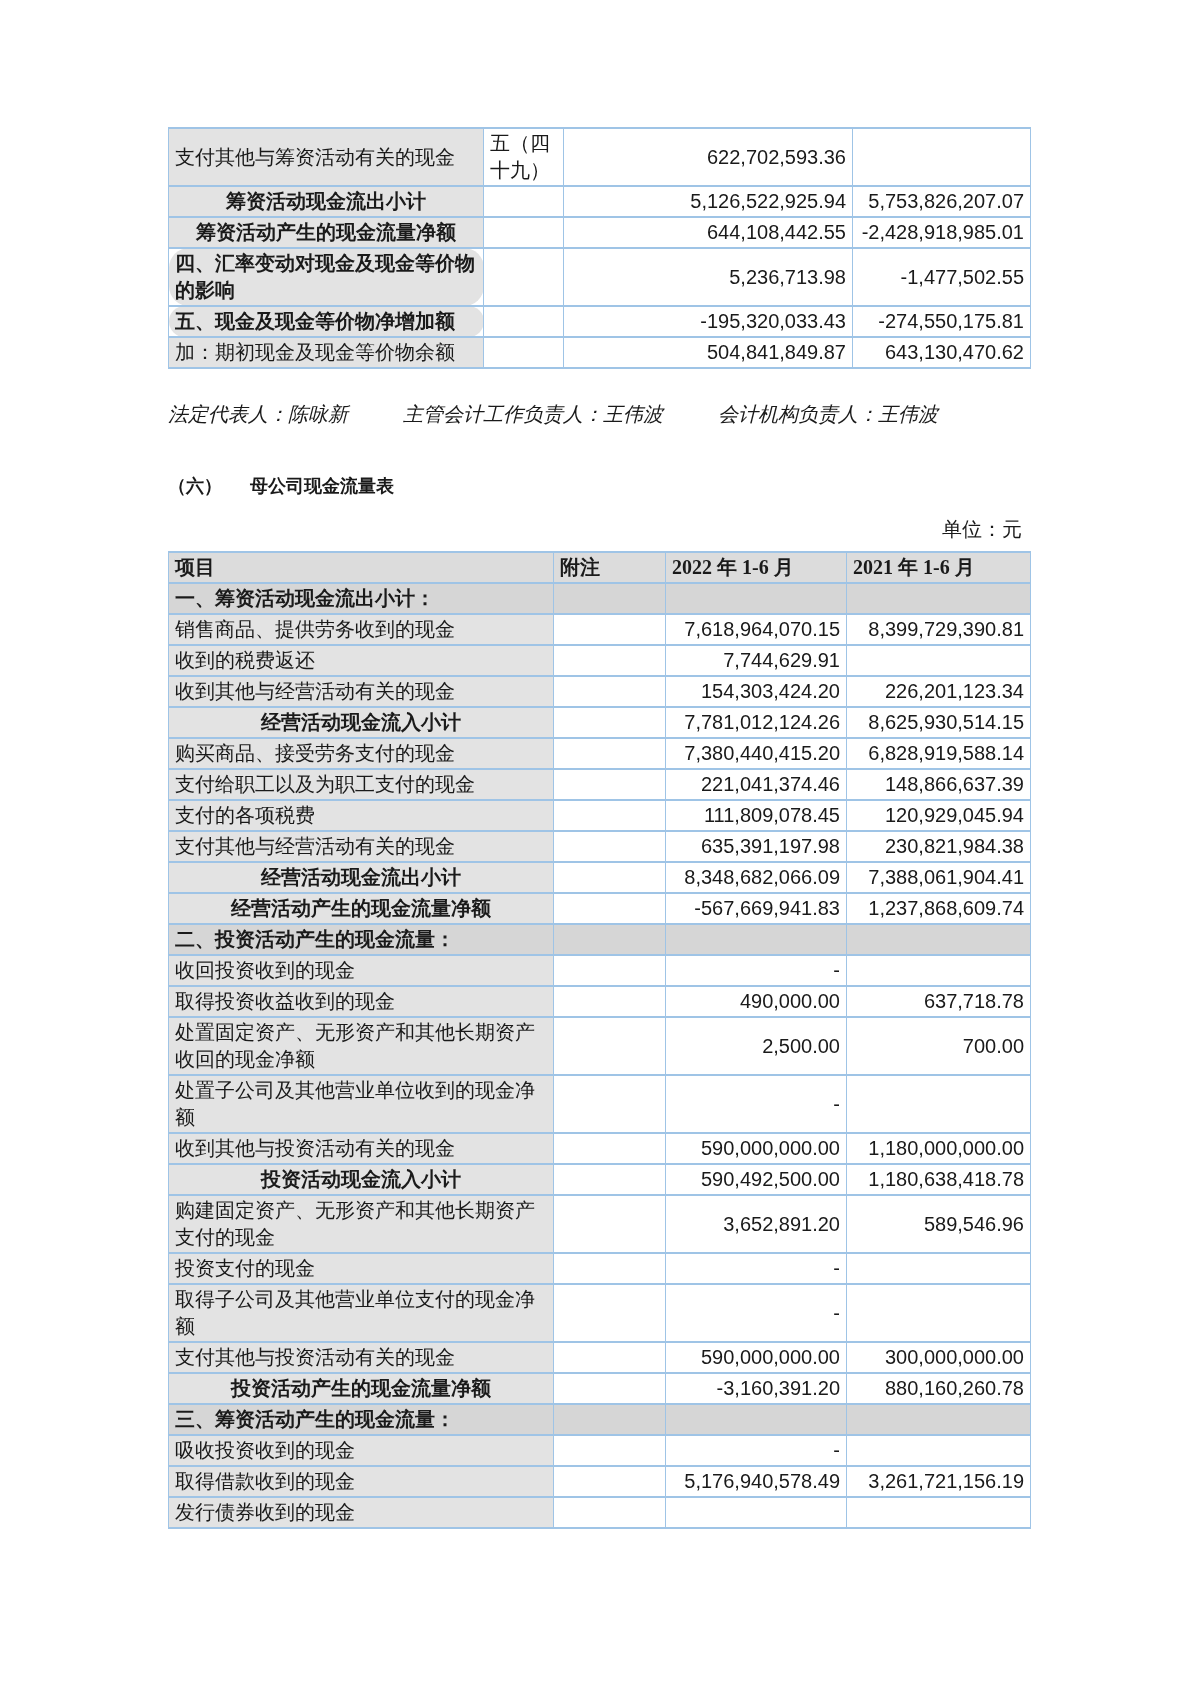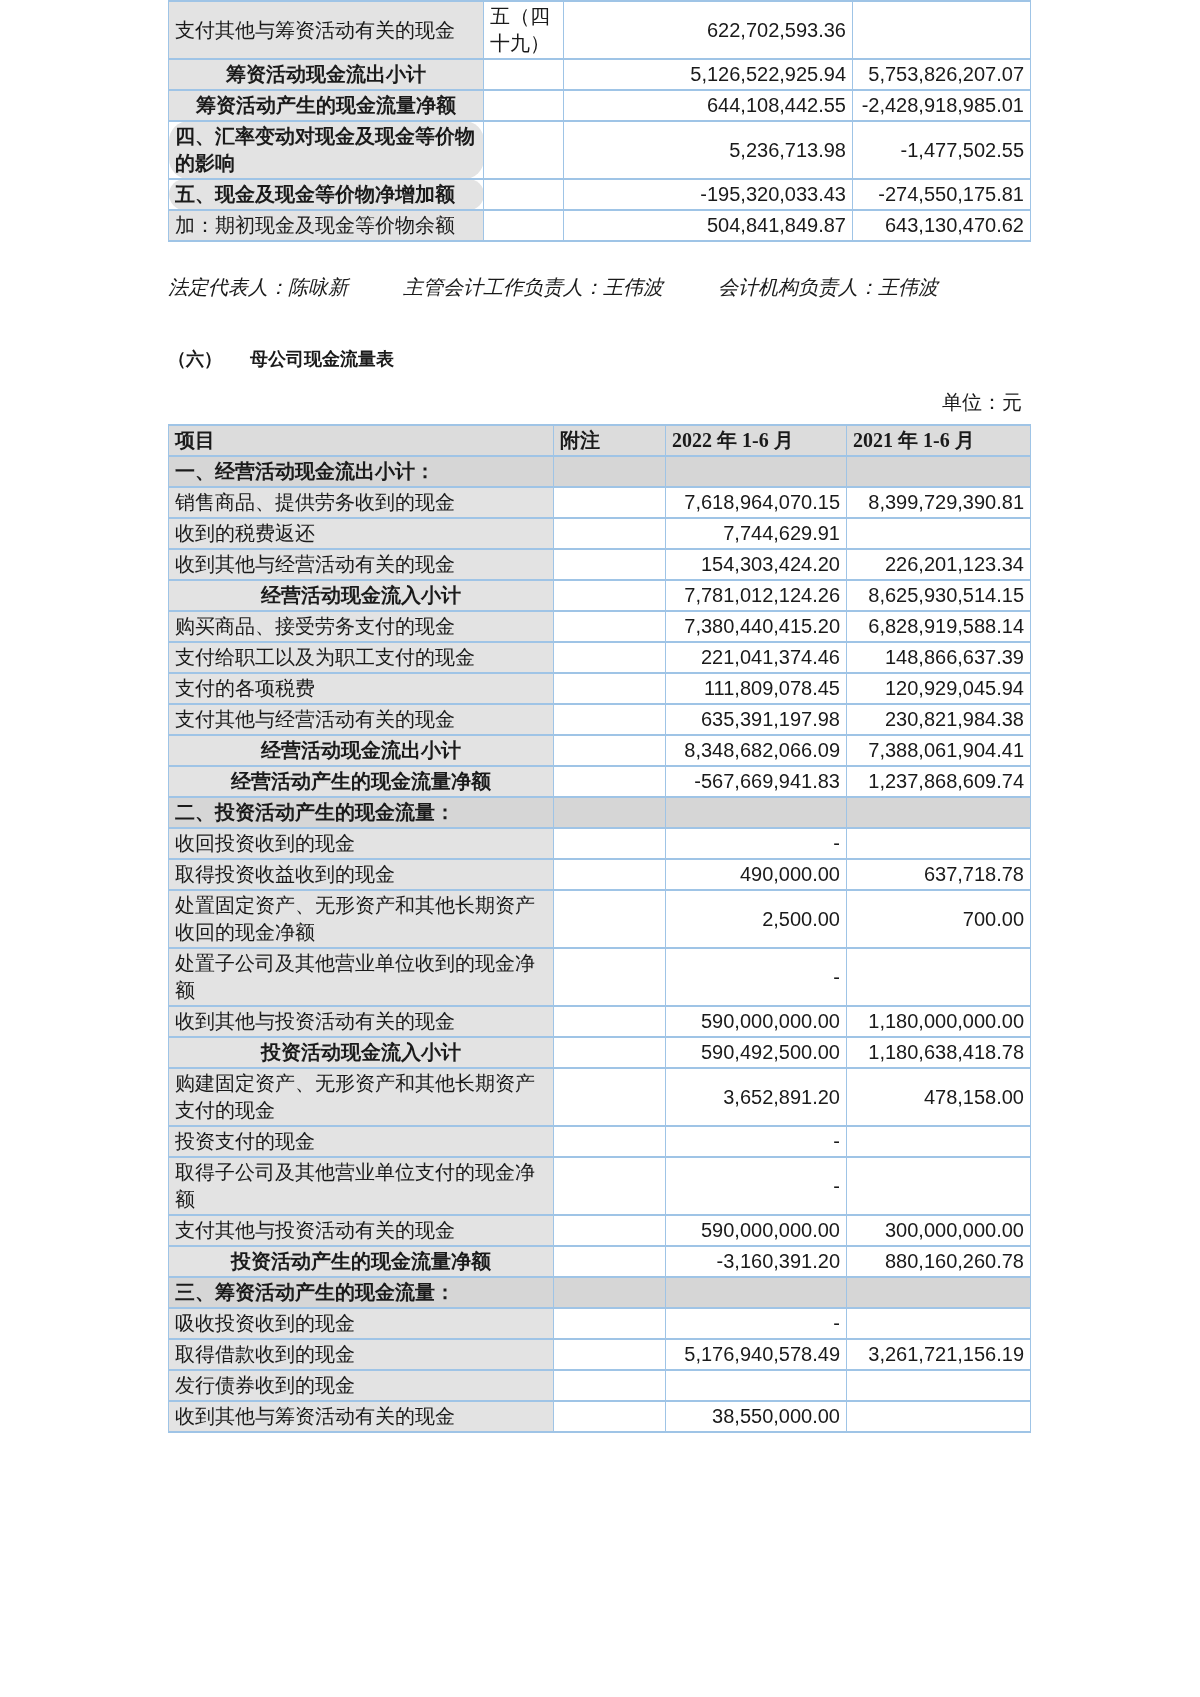--- a/index.html
+++ b/index.html
@@ -29,21 +29,21 @@
   table.fin td, table.fin th {
     border: 1px solid #9fc4e6;
     border-top-width: 2px;
     border-bottom-width: 2px;
     font-size: 20px;
     line-height: 27px;
     padding: 1px 6px;
     vertical-align: middle;
     word-break: break-all;
   }
-  table.top-table { }
+  table.top-table { margin-top: 127px; }
   
   td.td-label {
     background: #e3e3e3;
     text-align: left;
   }
   td.td-note {
     background: #ffffff;
     text-align: left;
     padding-left: 9px;
   }
@@ -165,21 +165,21 @@
     <thead>
       <tr>
         <th>项目</th>
         <th>附注</th>
         <th>2022 年 1-6 月</th>
         <th>2021 年 1-6 月</th>
       </tr>
     </thead>
     <tbody>
         <tr class="row-section">
-          <td class="td-label">一、经营活动现金流出小计：</td>
+          <td class="td-label">一、筹资活动现金流出小计：</td>
           <td class="td-note"></td>
           <td class="td-val"></td>
           <td class="td-val"></td>
         </tr>
         <tr class="row-item">
           <td class="td-label">销售商品、提供劳务收到的现金</td>
           <td class="td-note"></td>
           <td class="td-val">7,618,964,070.15</td>
           <td class="td-val">8,399,729,390.81</td>
         </tr>
@@ -276,21 +276,21 @@
         <tr class="row-subtotal">
           <td class="td-label">投资活动现金流入小计</td>
           <td class="td-note"></td>
           <td class="td-val">590,492,500.00</td>
           <td class="td-val">1,180,638,418.78</td>
         </tr>
         <tr class="row-item">
           <td class="td-label">购建固定资产、无形资产和其他长期资产支付的现金</td>
           <td class="td-note"></td>
           <td class="td-val">3,652,891.20</td>
-          <td class="td-val">478,158.00</td>
+          <td class="td-val">589,546.96</td>
         </tr>
         <tr class="row-item">
           <td class="td-label">投资支付的现金</td>
           <td class="td-note"></td>
           <td class="td-val">-</td>
           <td class="td-val"></td>
         </tr>
         <tr class="row-item">
           <td class="td-label">取得子公司及其他营业单位支付的现金净额</td>
           <td class="td-note"></td>
@@ -326,22 +326,16 @@
           <td class="td-note"></td>
           <td class="td-val">5,176,940,578.49</td>
           <td class="td-val">3,261,721,156.19</td>
         </tr>
         <tr class="row-item">
           <td class="td-label">发行债券收到的现金</td>
           <td class="td-note"></td>
           <td class="td-val"></td>
           <td class="td-val"></td>
         </tr>
-        <tr class="row-item">
-          <td class="td-label">收到其他与筹资活动有关的现金</td>
-          <td class="td-note"></td>
-          <td class="td-val">38,550,000.00</td>
-          <td class="td-val"></td>
-        </tr>
       </tbody>
   </table>
 
 </div>
 
 </body></html>

